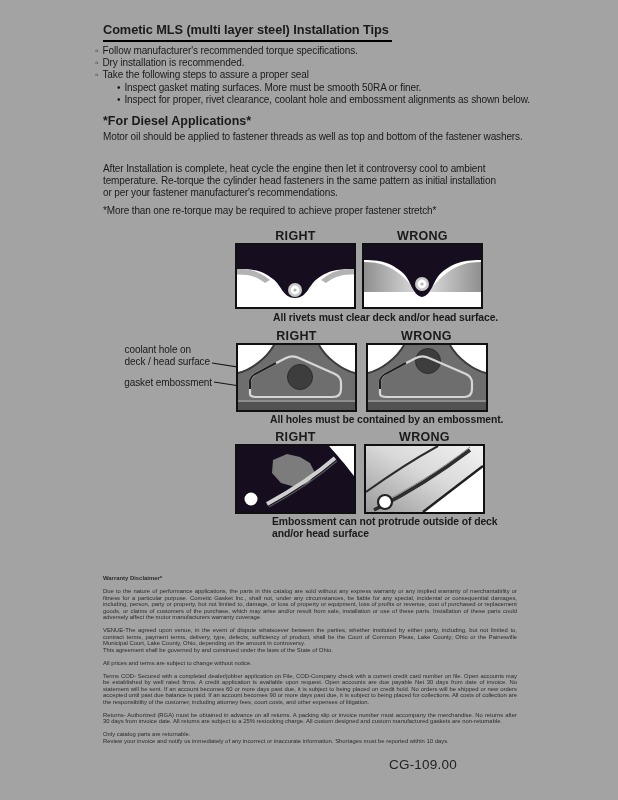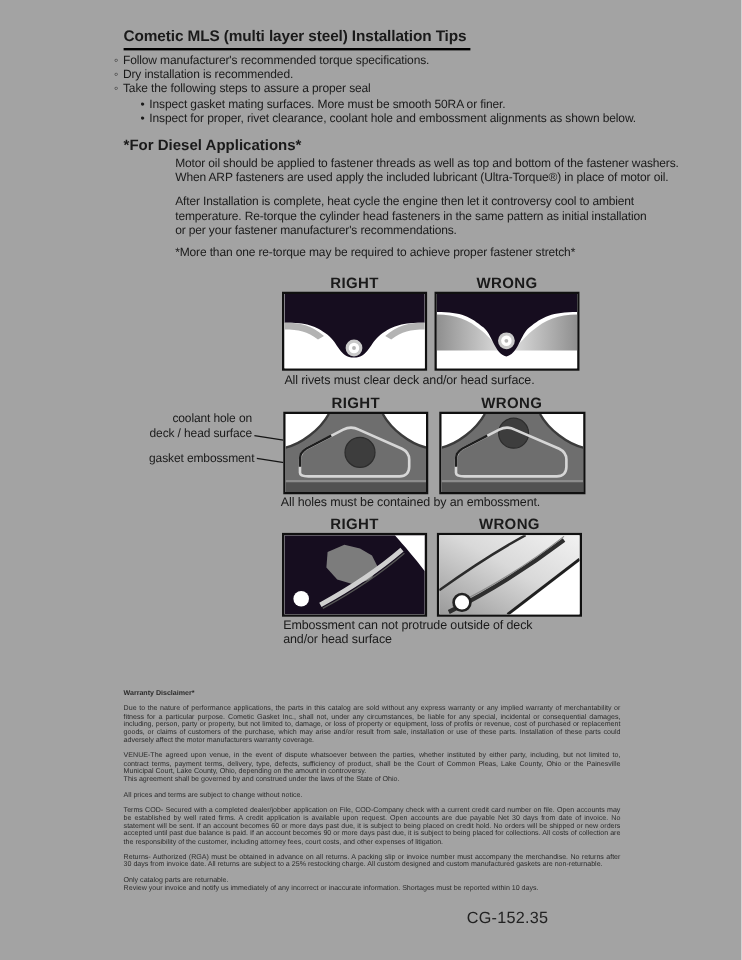--- a/index.html
+++ b/index.html
@@ -12,30 +12,30 @@
     font-size:12.8px; font-weight:bold; letter-spacing:-0.1px;
     border-bottom:2px solid #000; padding:0 3px 3px 0; white-space:nowrap;
   }
   .tips { position:absolute; left:95px; top:45px; font-size:10px; line-height:12.2px;
           letter-spacing:-0.1px; white-space:nowrap; }
   .tip { display:flex; }
   .tip .b { margin-right:4px; }
   .tip.l2 { margin-left:22px; }
   .diesel-heading { position:absolute; left:103px; top:114px; font-size:12.5px; font-weight:bold; }
   .para { position:absolute; left:103px; font-size:10px; line-height:12px;
-          letter-spacing:-0.12px; white-space:nowrap;margin-left:43px; }
+          letter-spacing:-0.12px; white-space:nowrap; }
   .p1 { top:131px; } .p2 { top:163px; } .note { top:205px; }
 
   .dlabel { position:absolute; width:121px; text-align:center; font-weight:bold;
             font-size:12.5px; letter-spacing:0.3px; }
   .dbox { position:absolute; border:2px solid #101010; box-sizing:border-box; background:#fff; }
   .dbox svg { display:block; }
-  .caption { position:absolute; font-weight:normal; font-size:10.4px;
-             letter-spacing:-0.1px; white-space:nowrap; line-height:12px; }
-  .ann { position:absolute; font-size:10px; letter-spacing:-0.1px; text-align:right;
+  .caption { position:absolute; font-weight:bold; font-size:10.4px;
+             letter-spacing:-0.1px; white-space:nowrap; line-height:12px;margin-left:36px; }
+  .ann { position:absolute; font-size:10px; letter-spacing:-0.1px; text-align:left;
          line-height:11.5px; white-space:nowrap; }
   .leader { position:absolute; left:208px; top:355px; }
 
   .warranty { position:absolute; left:103px; top:575px; width:414px;
               font-size:5.9px; line-height:6.5px; color:#2a2a2a; text-align:justify; }
   .wheading { font-weight:bold; margin-bottom:6.5px; text-align:left; }
   .wpara { margin-bottom:6.5px; }
   .wline { margin:0; }
   .footer-code { position:absolute; left:389px; top:757px; font-size:13.5px;
                  letter-spacing:0.2px; color:#222; }
@@ -67,21 +67,20 @@
     <div class="tip l2">
       <span class="b">•</span>
       <span>Inspect for proper, rivet clearance, coolant hole and embossment alignments as shown below.</span>
     </div>
   </div>
 
   <div class="diesel-heading">*For Diesel Applications*</div>
 
   <div class="para p1">
     <div>Motor oil should be applied to fastener threads as well as top and bottom of the fastener washers.</div>
-    <div>When ARP fasteners are used apply the included lubricant (Ultra-Torque®) in place of motor oil.</div>
   </div>
 
   <div class="para p2">
     <div>After Installation is complete, heat cycle the engine then let it controversy cool to ambient</div>
     <div>temperature. Re-torque the cylinder head fasteners in the same pattern as initial installation</div>
     <div>or per your fastener manufacturer's recommendations.</div>
   </div>
 
   <div class="para note">*More than one re-torque may be required to achieve proper fastener stretch*</div>
 
@@ -217,15 +216,15 @@
     </div>
     <div class="wpara">All prices and terms are subject to change without notice.</div>
     <div class="wpara">Terms COD- Secured with a completed dealer/jobber application on File, COD-Company check with a current credit card number on file.  Open accounts may be established by well rated firms.  A credit application is available upon request.  Open accounts are due payable Net 30 days from date of invoice.  No statement will be sent.  If an account becomes 60 or more days past due, it is subject to being placed on credit hold.  No orders will be shipped or new orders accepted until past due balance is paid.  If an account becomes 90 or more days past due, it is subject to being placed for collections.  All costs of collection are the responsibility of the customer, including attorney fees, court costs, and other expenses of litigation.</div>
     <div class="wpara">Returns- Authorized (RGA) must be obtained in advance on all returns.  A packing slip or invoice number must accompany the merchandise.  No returns after 30 days from invoice date.  All returns are subject to a 25% restocking charge.  All custom designed and custom manufactured gaskets are non-returnable.</div>
     <div class="wpara">
       <div class="wline">Only catalog parts are returnable.</div>
       <div class="wline">Review your invoice and notify us immediately of any incorrect or inaccurate information.  Shortages must be reported within 10 days.</div>
     </div>
   </div>
 
-  <div class="footer-code">CG-152.35</div>
+  <div class="footer-code">CG-109.00</div>
 
 </div>
 
 </body></html>

